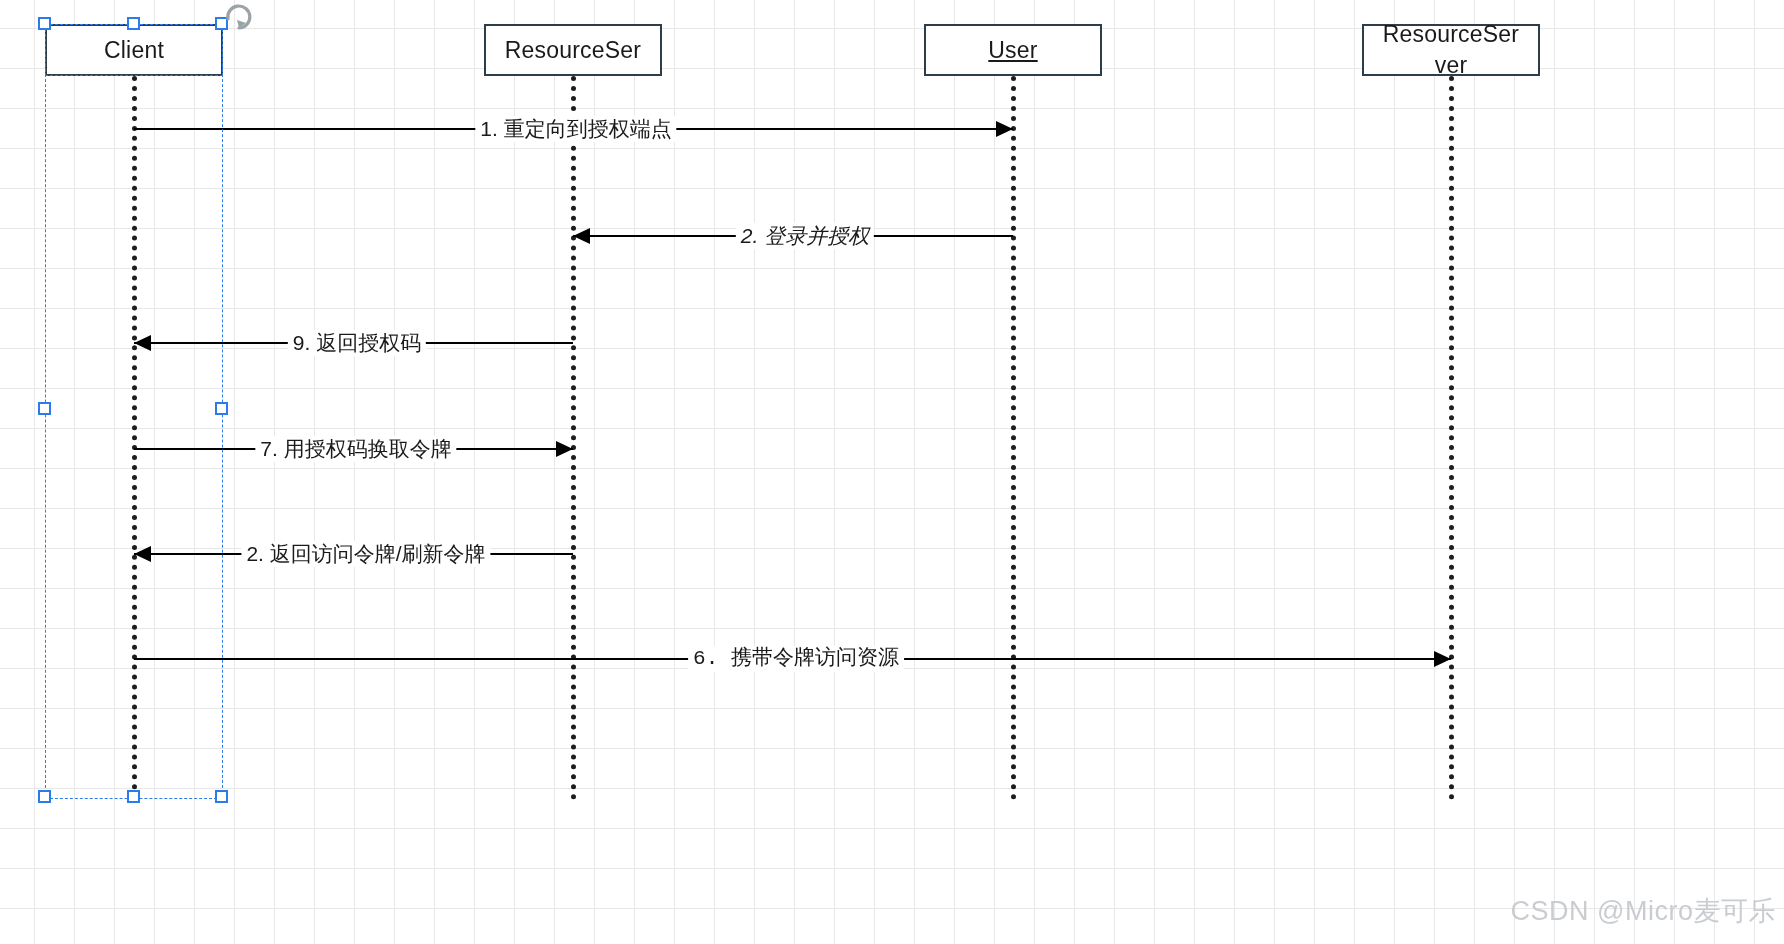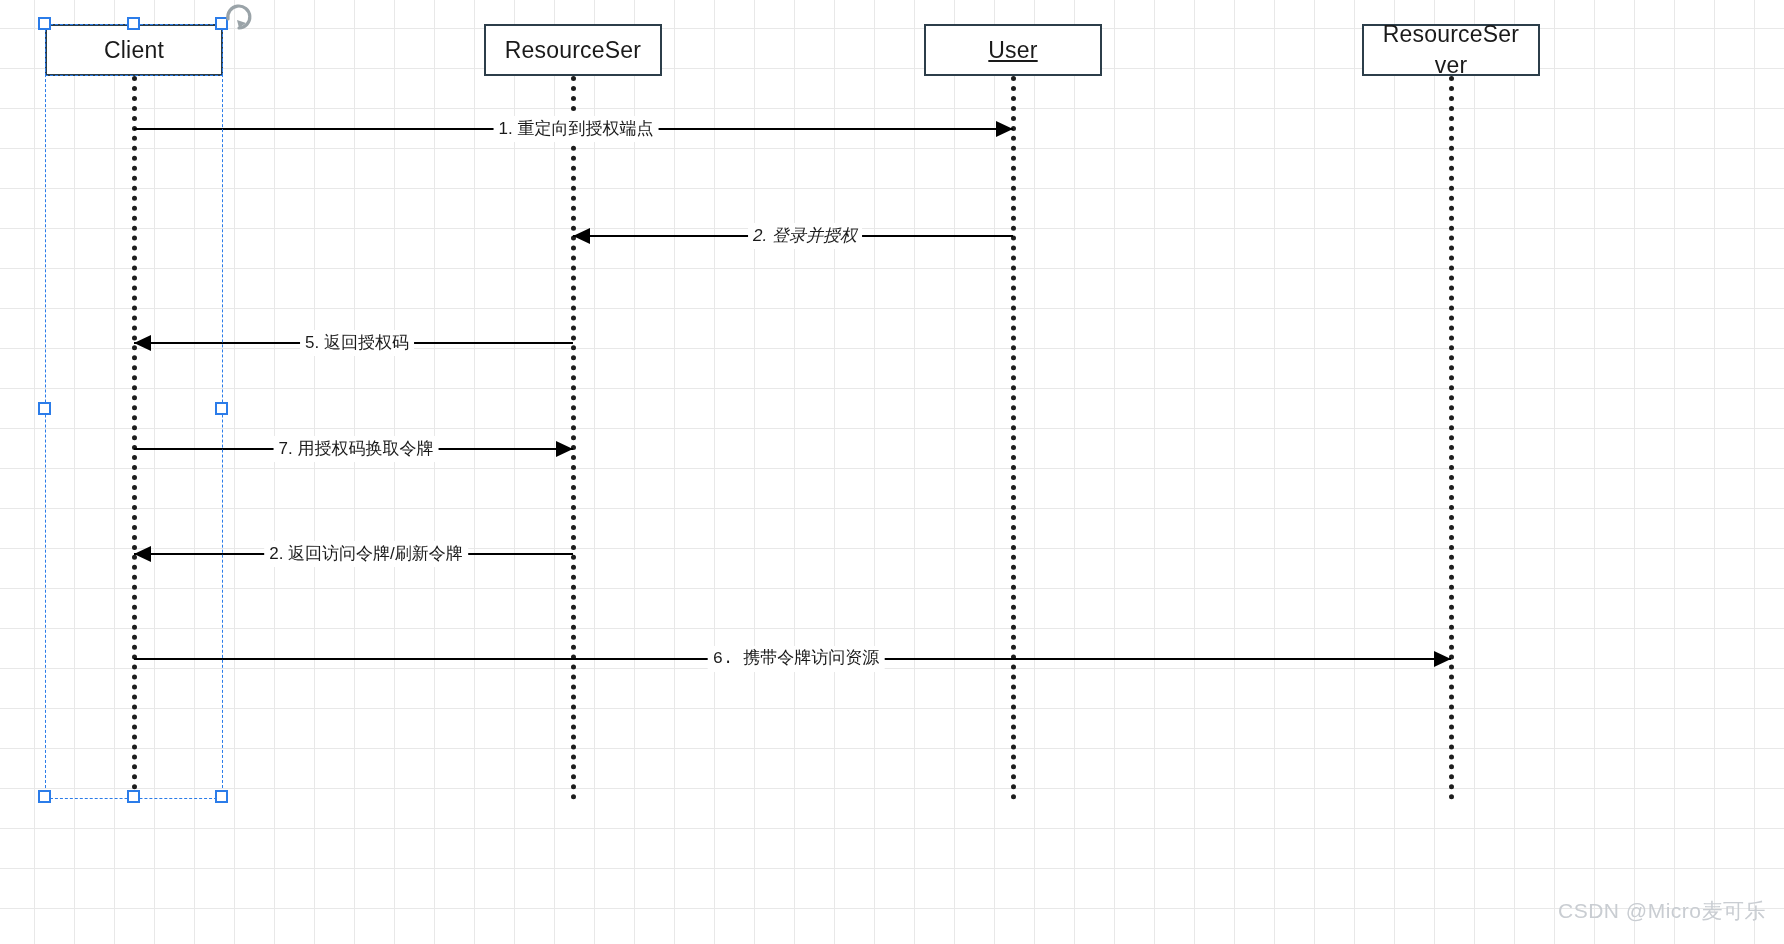--- a/index.html
+++ b/index.html
@@ -70,21 +70,21 @@
   .msg-head.left {
     border-top: 8px solid transparent;
     border-bottom: 8px solid transparent;
     border-right: 17px solid #000000;
   }
   .msg-label {
     position: absolute;
     transform: translate(-50%, -50%);
     background: #ffffff;
     padding: 0 5px;
-    font-size: 17px;
+    font-size: 21px;
     line-height: 26px;
     color: #1a1a1a;
     white-space: nowrap;
     z-index: 6;
   }
 
   
   .sel-box {
     position: absolute;
     box-sizing: border-box;
@@ -115,23 +115,23 @@
   }
   .rotate-icon {
     position: absolute;
     z-index: 10;
     color: #9aa3a8;
   }
 
   
   .watermark {
     position: absolute;
-    right: 18px;
+    right: 8px;
     bottom: 16px;
-    font-size: 21px;
+    font-size: 27px;
     line-height: 34px;
     color: #c9cdd2;
     font-weight: 400;
     white-space: nowrap;
     z-index: 12;
     letter-spacing: 0.5px;
   }
 </style>
 </head>
 <body>
@@ -168,21 +168,21 @@
 
   <div id="messages-layer">
       <div class="msg-line" style="left: 134px; top: 128px; width: 879px;"></div>
       <div class="msg-head right" style="top: 121px; left: 996px;"></div>
       <div class="msg-label" style="left: 576px; top: 129px;">1. 重定向到授权端点</div>
       <div class="msg-line" style="left: 573px; top: 235px; width: 440px;"></div>
       <div class="msg-head left" style="top: 228px; left: 573px;"></div>
       <div class="msg-label" style="left: 805px; top: 236px; font-style: italic;">2. 登录并授权</div>
       <div class="msg-line" style="left: 134px; top: 342px; width: 439px;"></div>
       <div class="msg-head left" style="top: 335px; left: 134px;"></div>
-      <div class="msg-label" style="left: 357px; top: 343px;">5. 返回授权码</div>
+      <div class="msg-label" style="left: 357px; top: 343px;">9. 返回授权码</div>
       <div class="msg-line" style="left: 134px; top: 448px; width: 439px;"></div>
       <div class="msg-head right" style="top: 441px; left: 556px;"></div>
       <div class="msg-label" style="left: 356px; top: 449px;">7. 用授权码换取令牌</div>
       <div class="msg-line" style="left: 134px; top: 553px; width: 439px;"></div>
       <div class="msg-head left" style="top: 546px; left: 134px;"></div>
       <div class="msg-label" style="left: 366px; top: 554px;">2. 返回访问令牌/刷新令牌</div>
       <div class="msg-line" style="left: 134px; top: 658px; width: 1317px;"></div>
       <div class="msg-head right" style="top: 651px; left: 1434px;"></div>
       <div class="msg-label" style="left: 796px; top: 659px; font-family: Liberation Mono, monospace;">6. 携带令牌访问资源</div>
     </div>

